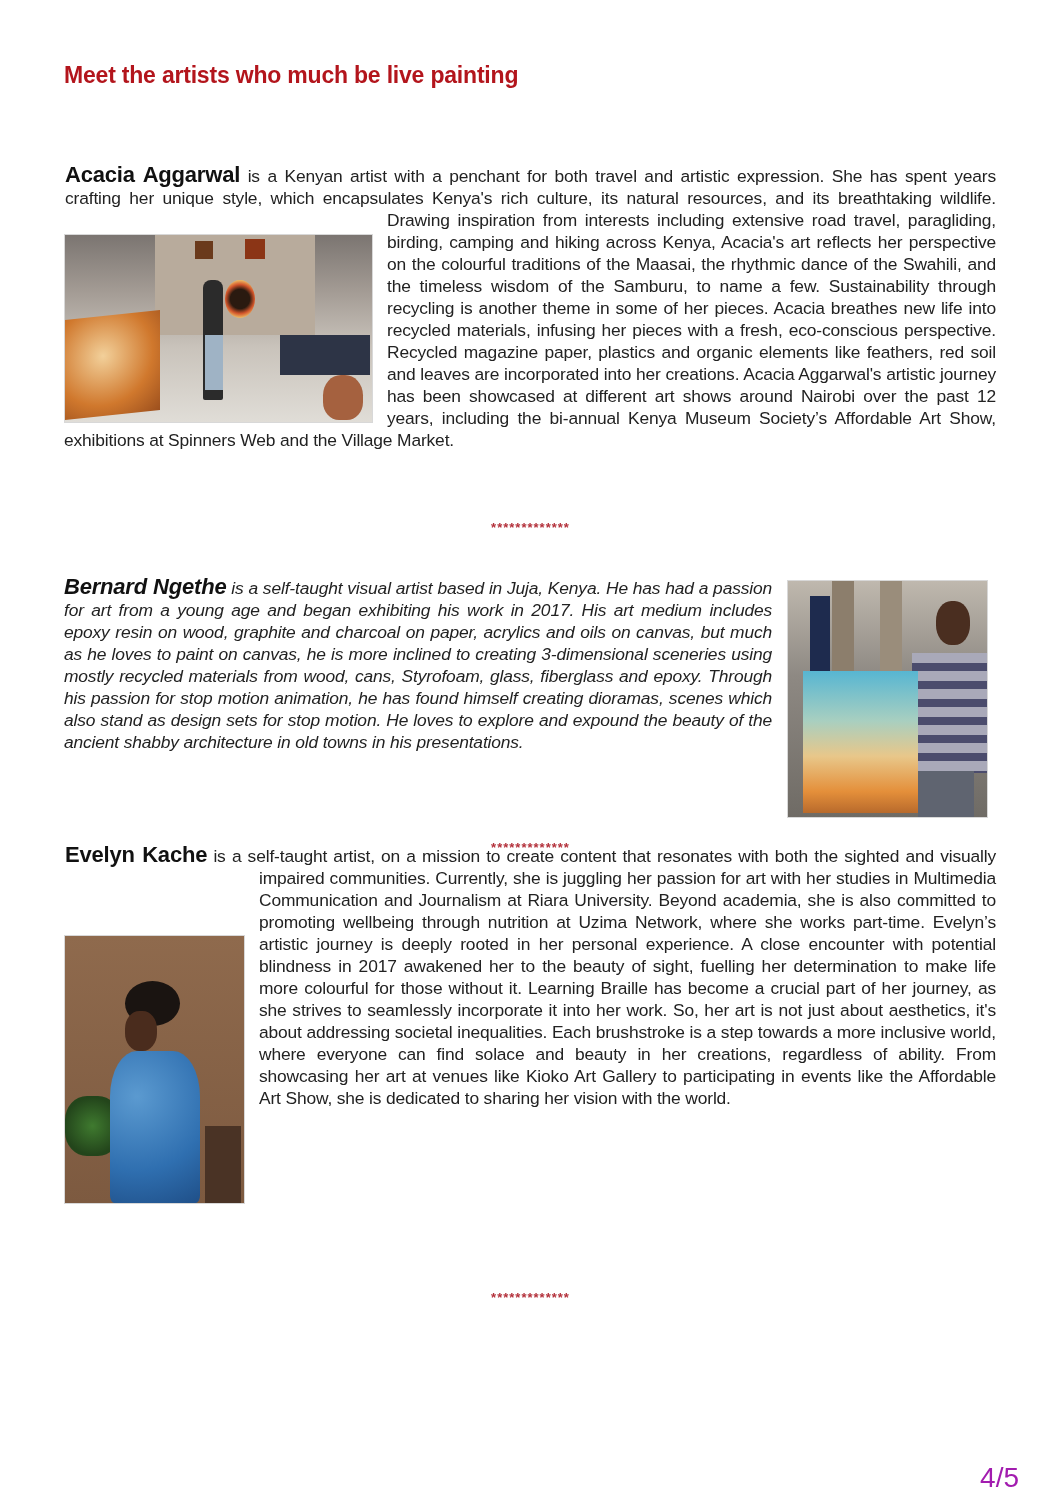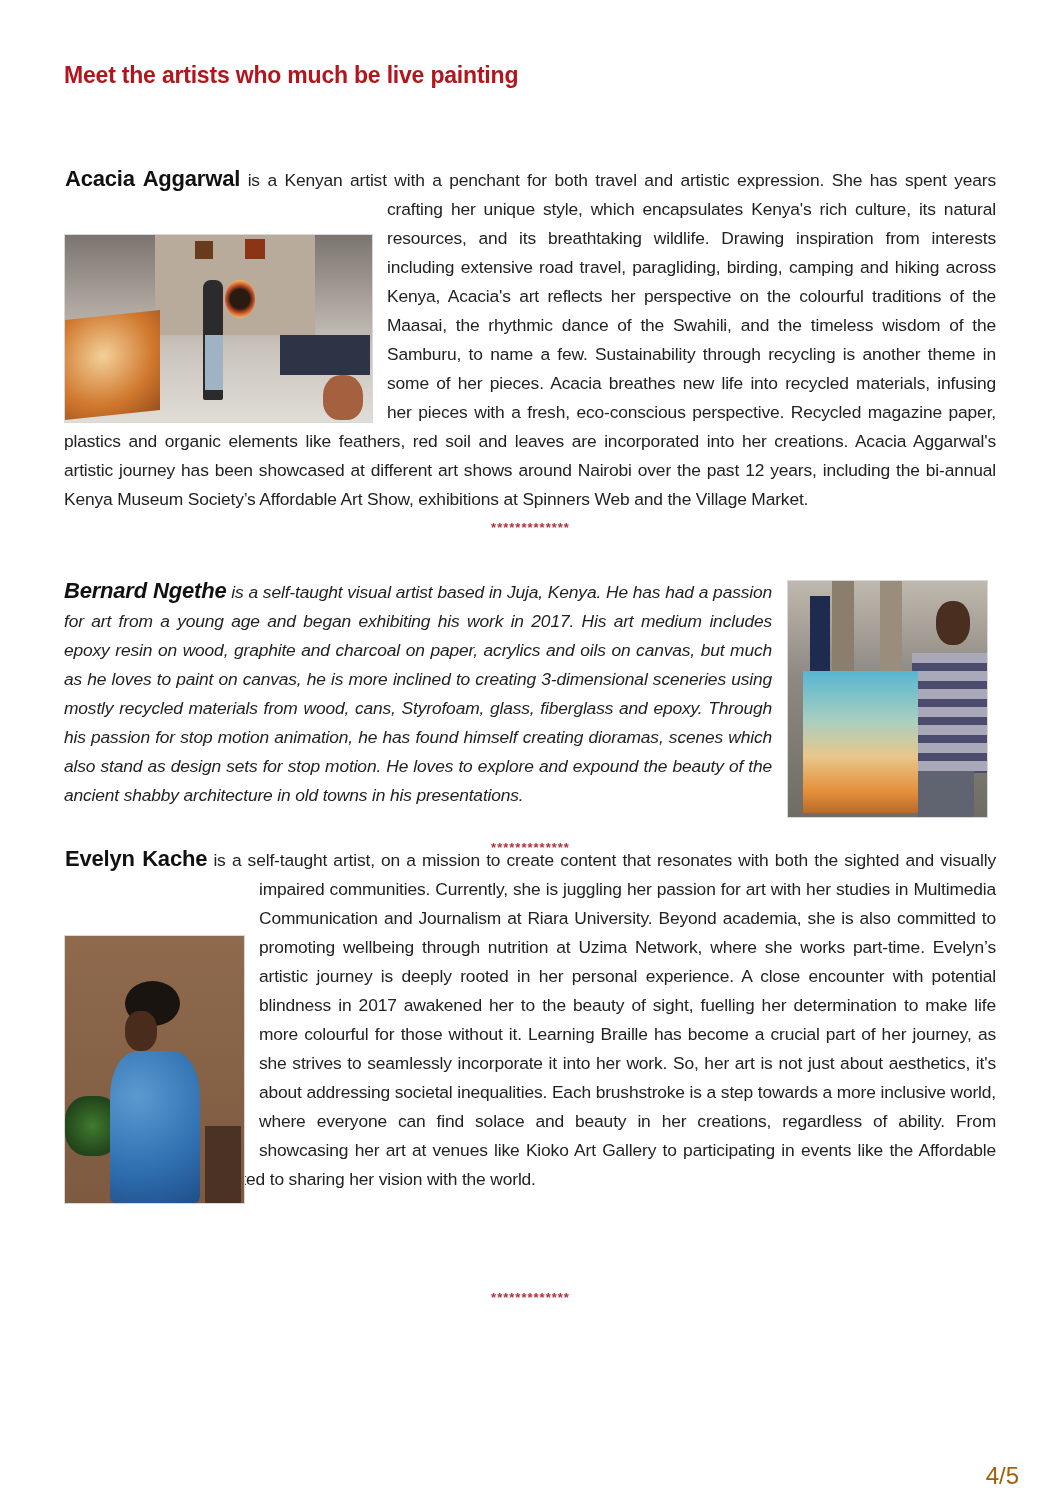--- a/index.html
+++ b/index.html
@@ -1,28 +1,28 @@
 <!DOCTYPE html>
 <html><head>
 <meta charset="utf-8">
 <style>
   html, body { margin: 0; padding: 0; background: #ffffff; }
   body { width: 1061px; height: 1500px; position: relative; overflow: hidden;
          font-family: "Liberation Sans", sans-serif; color: #1e1e1e; }
   .heading { position: absolute; left: 64px; top: 62px; margin: 0;
              font-size: 23px; font-weight: bold; color: #b3151c; letter-spacing: -0.2px; }
   .section { position: absolute; left: 64px; width: 932px; }
-  .bio { margin: 0; font-size: 17.4px; line-height: 29px; text-align: justify;
+  .bio { margin: 0; font-size: 17.4px; line-height: 22px; text-align: justify;
          letter-spacing: -0.15px; color: #222; }
   .name { font-weight: bold; font-size: 22px; color: #111; letter-spacing: -0.2px; }
   .photo { position: relative; overflow: hidden; border: 1px solid #d8d8d8; }
   .divider { position: absolute; left: 0; width: 1061px; text-align: center;
              color: #b3303a; font-size: 13px; font-weight: bold; letter-spacing: 1px; }
-  .page-num { position: absolute; right: 42px; top: 1462px; font-size: 24px;
-              color: #a16207; font-family: "Liberation Sans", sans-serif; }
+  .page-num { position: absolute; right: 42px; top: 1462px; font-size: 28px;
+              color: #a21caf; font-family: "Liberation Sans", sans-serif; }
   
   #p1 { width: 307px; height: 187px;
         background: linear-gradient(180deg, #7b7571 0%, #a39b94 30%, #c9c3bb 60%, #e0ddd7 100%); }
   #p1 .wall { position:absolute; left:90px; top:0; width:160px; height:100px; background:#b8ab9c; }
   #p1 .canvas { position:absolute; left:0; top:80px; width:95px; height:100px;
                 background: radial-gradient(circle at 40% 40%, #f2d09a, #d0782d 60%, #9c4f1d); transform: skewY(-6deg); }
   #p1 .person { position:absolute; left:138px; top:45px; width:20px; height:120px; background:#2b2b2b; border-radius:8px 8px 2px 2px; }
   #p1 .jeans { position:absolute; left:140px; top:100px; width:18px; height:55px; background:#9fb3c5; }
   #p1 .mask { position:absolute; left:160px; top:45px; width:30px; height:38px; border-radius:50%;
               background: radial-gradient(circle, #2a1a10 40%, #d2552b 60%, #f1c76a 80%); }

